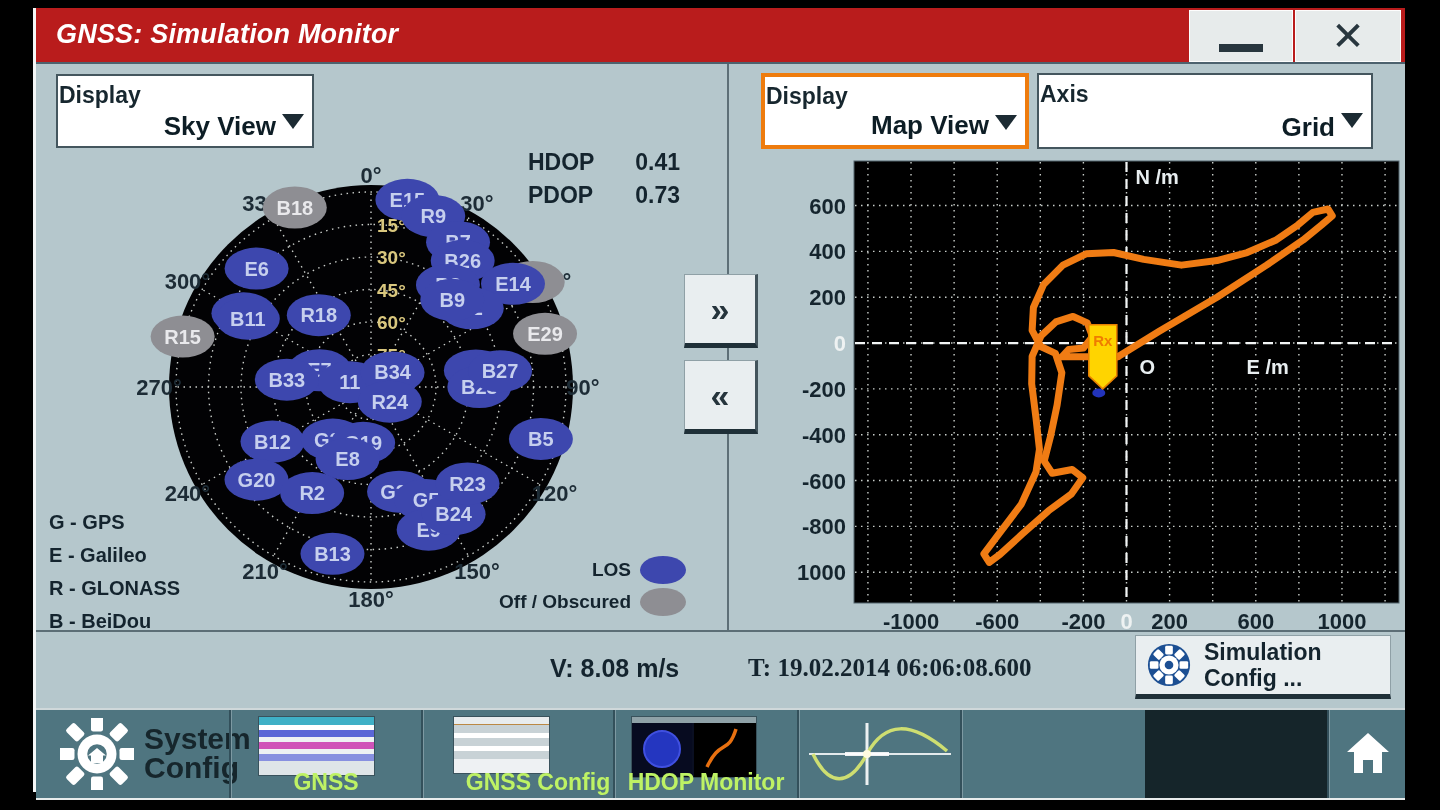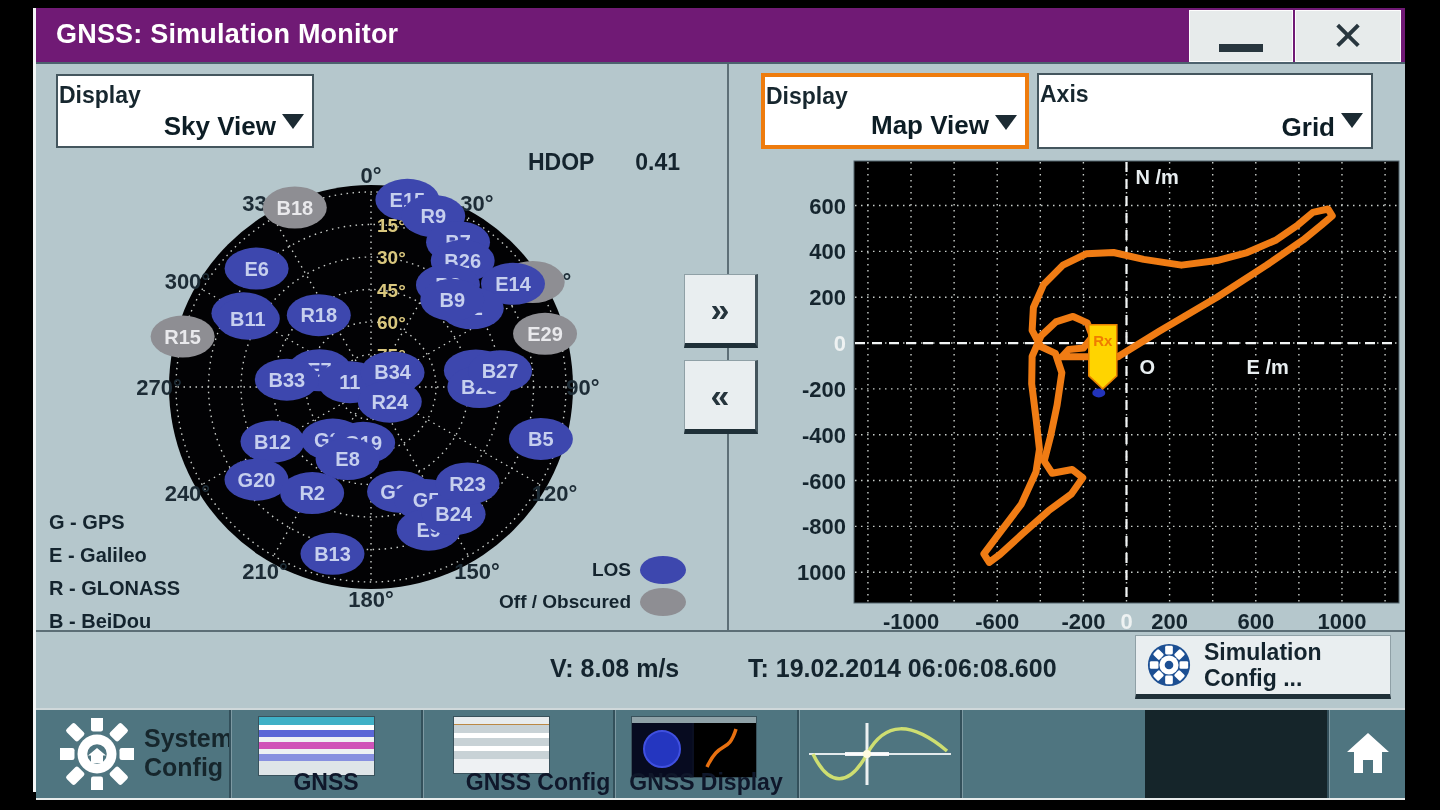--- a/index.html
+++ b/index.html
@@ -1,21 +1,21 @@
 <!DOCTYPE html>
 <html><head>
 <meta charset="utf-8">
 <style>
   html,body{margin:0;padding:0;background:#000;}
   #app{position:relative;width:1440px;height:810px;background:#000;overflow:hidden;
        font-family:"Liberation Sans","DejaVu Sans",sans-serif;}
   #screen{position:absolute;left:33px;top:8px;width:1372px;height:784px;box-sizing:border-box;
           border-left:3px solid #f4f6f6;background:#b5c7cc;display:flex;flex-direction:column;}
   
-  #titlebar{position:relative;height:54px;background:#701a75;flex:0 0 54px;border-bottom:2px solid #4d626e;}
+  #titlebar{position:relative;height:54px;background:#b91c1c;flex:0 0 54px;border-bottom:2px solid #4d626e;font-style:italic;}
   #title{position:absolute;left:20px;top:11px;font-size:27px;font-weight:bold;color:#fff;letter-spacing:0.2px;}
   .winbtn{position:absolute;top:2px;height:50px;background:#e7ebeb;border:1px solid #fdfdfd;
           display:flex;align-items:center;justify-content:center;cursor:pointer;}
   #btn-min{right:112px;width:102px;}
   #btn-close{right:4px;width:104px;font-size:40px;font-weight:bold;color:#28363e;line-height:1;}
   #min-glyph{width:44px;height:8px;background:#28363e;margin-top:24px;}
   
   #content{position:relative;flex:0 0 566px;background:#b5c7cc;}
   .dropdown{position:absolute;background:#fff;border:2px solid #44565e;box-sizing:border-box;cursor:pointer;}
   .dd-label{position:absolute;left:1px;top:6px;font-size:23px;font-weight:bold;color:#17272f;}
@@ -41,35 +41,35 @@
   .state-dot{width:46px;height:28px;border-radius:50%;}
   
   .xferbtn{position:absolute;left:648px;width:74px;height:74px;background:#e9eef0;
            border:1px solid #8fa0a6;border-right:3px solid #43545c;border-bottom:5px solid #1f3038;
            box-sizing:border-box;display:flex;align-items:center;justify-content:center;
            font-size:34px;font-weight:bold;color:#25343c;cursor:pointer;}
   #btn-fwd{top:210px;} #btn-back{top:296px;}
   
   #statusrow{position:relative;flex:0 0 76px;background:#b5c7cc;border-top:2px solid #5c6e76;}
   .statustext{position:absolute;top:22px;font-size:25px;font-weight:bold;color:#14242e;white-space:nowrap;}
-  #st-pos{left:14px;} #st-vel{left:497px;margin-left:17px;} #st-time{left:712px;}
+  #st-pos{left:14px;} #st-vel{left:497px;margin-left:17px;} #st-time{left:712px;font-family:Liberation Serif, serif;}
   #btn-simconfig{position:absolute;left:1099px;top:3px;width:256px;height:64px;background:#e9eef0;
            border:1px solid #8fa0a6;border-bottom:5px solid #1f3038;box-sizing:border-box;
            display:flex;align-items:center;gap:12px;padding-left:10px;cursor:pointer;}
   #simgear{width:46px;height:46px;flex:0 0 46px;}
   .simtxt{font-size:23px;font-weight:bold;color:#14242e;line-height:26px;}
   
   #taskbar{position:relative;flex:0 0 88px;background:#4f7580;border-top:2px solid #cfd8da;border-bottom:2px solid #e8eCec;box-sizing:content-box;}
   .tcell{position:absolute;top:0;height:88px;box-sizing:border-box;cursor:pointer;}
   .tsep{position:absolute;top:0;width:2px;height:88px;background:#33505b;border-right:1px solid #7d99a2;}
   .tlabel{position:absolute;left:0;right:0;bottom:2px;text-align:center;
-          font-size:23px;font-weight:bold;color:#0f172a;white-space:nowrap;}
+          font-size:23px;font-weight:bold;color:#bef264;white-space:nowrap;}
   #cell-sys{left:0;width:193px;}
   #sysgear{position:absolute;left:24px;top:8px;width:74px;height:72px;}
-  #systext{position:absolute;left:108px;top:14px;font-size:25px;font-weight:bold;color:#16262c;line-height:29px;}
+  #systext{position:absolute;left:108px;top:14px;font-size:30px;font-weight:bold;color:#16262c;line-height:29px;}
   #cell-gnss{left:195px;width:190px;} #cell-gcfg{left:387px;width:230px;} #cell-gmon{left:579px;width:182px;}
   #cell-wave{left:763px;width:161px;} #cell-empty{left:926px;width:183px;}
   #cell-dark{left:1109px;width:182px;background:#15252a;}
   #cell-home{left:1293px;width:76px;}
   .thumb{position:absolute;top:6px;border:1px solid #39525c;background:#fff;overflow:hidden;}
   #thumb-gnss{left:27px;width:115px;height:58px;}
   #thumb-gcfg{left:30px;width:95px;height:56px;}
   #thumb-gmon{left:16px;width:124px;height:60px;}
   .trow{width:100%;}
   #wave-svg{position:absolute;left:6px;top:9px;}
@@ -205,20 +205,24 @@
         <div class="dd-label">Display</div>
         <div class="dd-value">Sky View</div>
         <div class="dd-tri"></div>
       </div>
 
       <div id="dop">
           <div class="dop-row">
             <span>HDOP</span>
             <span>0.41</span>
           </div>
+          <div class="dop-row">
+            <span>PDOP</span>
+            <span>0.73</span>
+          </div>
         </div>
       <div id="legend">
           <div class="leg-row">G - GPS</div>
           <div class="leg-row">E - Galileo</div>
           <div class="leg-row">R - GLONASS</div>
           <div class="leg-row">B - BeiDou</div>
         </div>
       <div id="states">
           <div class="state-row">
             <span>LOS</span>
@@ -385,21 +389,21 @@
         <div class="thumb" id="thumb-gmon" style="background:#0a0f22;">
           <svg width="124" height="60" viewBox="0 0 124 60">
             <rect x="0" y="0" width="124" height="6" fill="#8fa2a8"></rect>
             <rect x="0" y="6" width="60" height="54" fill="#070b20"></rect>
             <circle cx="30" cy="32" r="18" fill="#2436c0" stroke="#4msg050e0" stroke-width="0"></circle>
             <circle cx="30" cy="32" r="18" fill="none" stroke="#4050e0" stroke-width="2"></circle>
             <rect x="62" y="6" width="62" height="54" fill="#000"></rect>
             <path d="M75,50 C88,22 96,38 104,12" stroke="#e87010" stroke-width="3.5" fill="none"></path>
           </svg>
         </div>
-        <div class="tlabel">GNSS Display</div>
+        <div class="tlabel">HDOP Monitor</div>
       </div>
       <div class="tsep" style="left:761px"></div>
 
       <div class="tcell" id="cell-wave">
         <svg id="wave-svg" width="150" height="70" viewBox="0 0 150 70">
           <line x1="4" y1="35" x2="146" y2="35" stroke="#ffffff" stroke-width="2" opacity="0.85"></line>
           <line x1="62" y1="4" x2="62" y2="66" stroke="#ffffff" stroke-width="3" opacity="0.9"></line>
           <line x1="40" y1="35" x2="84" y2="35" stroke="#ffffff" stroke-width="4" opacity="0.9"></line>
           <path d="M8,35 C24,68 44,68 62,35 C80,2 106,2 142,32" stroke="#d5e470" stroke-width="3.5" fill="none" opacity="0.95"></path>
           <circle cx="62" cy="35" r="4" fill="#fffbe0"></circle>

